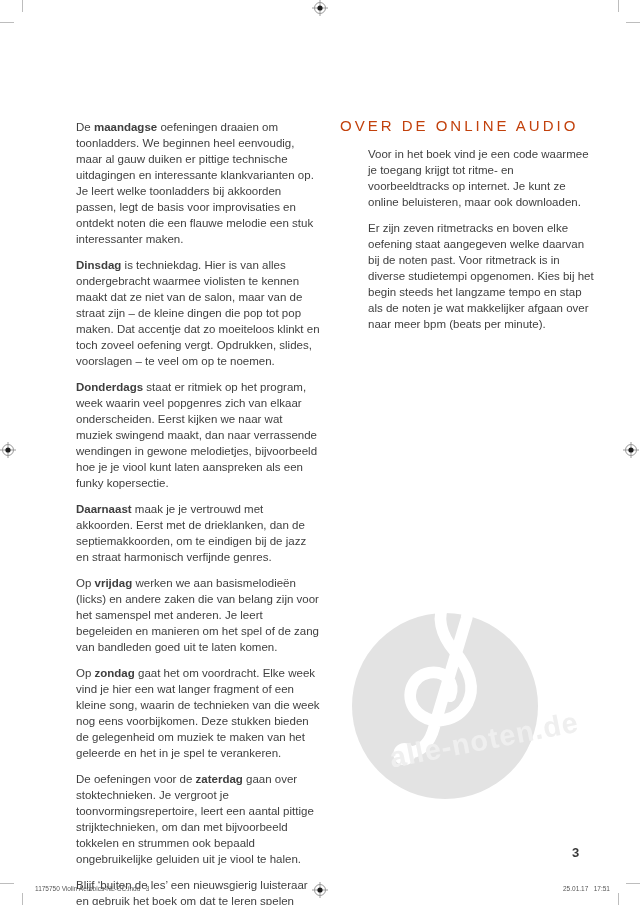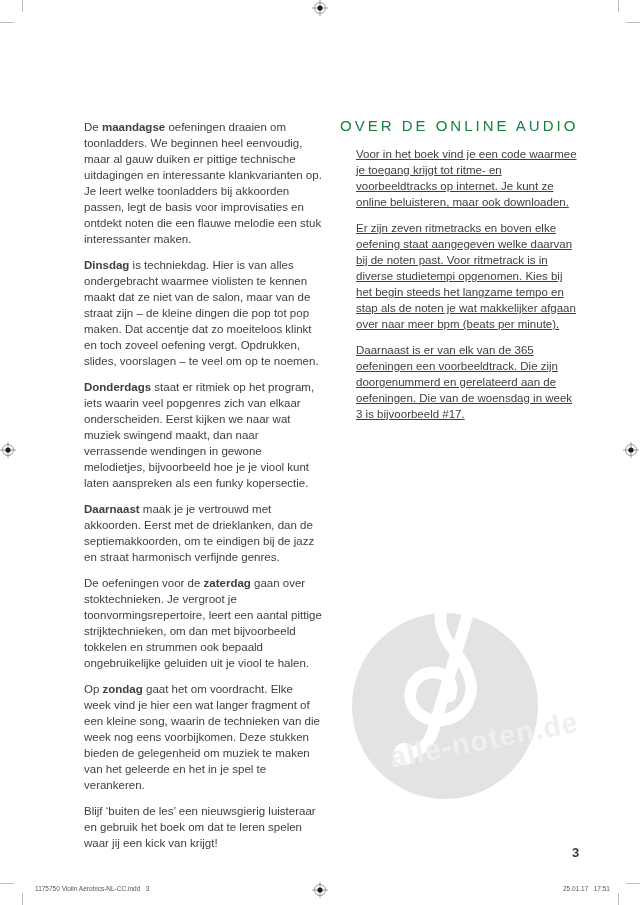--- a/index.html
+++ b/index.html
@@ -4,27 +4,27 @@
 <style>
   html,body{margin:0;padding:0;}
   body{
     width:640px;height:905px;background:#ffffff;position:relative;overflow:hidden;
     font-family:"Liberation Sans",sans-serif;
   }
   .page{position:absolute;inset:0;}
 
   
   .col{position:absolute;font-size:11.5px;line-height:16px;color:#3f3f3f;z-index:2;}
-  .col p{margin:0 0 10px 16px;}
+  .col p{margin:0 0 10px 8px;}
   .col .b{font-weight:bold;}
   #left-col{left:68px;top:119px;width:254px;}
-  #right-col{left:340px;top:146px;width:238px;text-decoration:underline;}
+  #right-col{left:360px;top:146px;width:238px;}
   .section-heading{
     position:absolute;left:340px;top:117px;z-index:2;
-    font-size:15px;letter-spacing:3px;color:#15803d;font-weight:400;
+    font-size:15px;letter-spacing:3px;color:#c2410c;font-weight:400;
   }
 
   
   .wm-circle{
     position:absolute;left:352px;top:613px;width:186px;height:186px;
     border-radius:50%;background:#e3e3e3;z-index:0;
   }
   .wm-clef{
     position:absolute;left:374px;top:578px;width:130px;height:214px;z-index:1;
     transform:rotate(10deg);
@@ -97,32 +97,32 @@
   <div class="wm-circle"></div>
   <svg class="wm-clef" viewBox="0 0 100 160">
     <path d="M34 136 C47 133 51 124 52 112 L62 26 C63 10 50 4 44 16 C38 28 45 42 57 52 C72 65 78 77 74 90 C69 105 51 112 38 104 C25 96 27 77 41 72 C53 68 62 76 60 87" fill="none" stroke="#ffffff" stroke-width="9" stroke-linecap="round"></path>
     <circle cx="33" cy="137" r="8.5" fill="#ffffff"></circle>
   </svg>
   <div class="wm-text">alle-noten.de</div>
 
   <div class="col" id="left-col">
       <p><span>De </span><span class="b">maandagse</span><span> oefeningen draaien om toonladders. We beginnen heel eenvoudig, maar al gauw duiken er pittige technische uitdagingen en interessante klankvarianten op. Je leert welke toonladders bij akkoorden passen, legt de basis voor improvisaties en ontdekt noten die een flauwe melodie een stuk interessanter maken.</span></p>
       <p><span class="b">Dinsdag</span><span> is techniekdag. Hier is van alles ondergebracht waarmee violisten te kennen maakt dat ze niet van de salon, maar van de straat zijn – de kleine dingen die pop tot pop maken. Dat accentje dat zo moeiteloos klinkt en toch zoveel oefening vergt. Opdrukken, slides, voorslagen – te veel om op te noemen.</span></p>
-      <p><span class="b">Donderdags</span><span> staat er ritmiek op het program, iets waarin veel popgenres zich van elkaar onderscheiden. Eerst kijken we naar wat muziek swingend maakt, dan naar verrassende wendingen in gewone melodietjes, bijvoorbeeld hoe je je viool kunt laten aanspreken als een funky kopersectie.</span></p>
+      <p><span class="b">Donderdags</span><span> staat er ritmiek op het program, week waarin veel popgenres zich van elkaar onderscheiden. Eerst kijken we naar wat muziek swingend maakt, dan naar verrassende wendingen in gewone melodietjes, bijvoorbeeld hoe je je viool kunt laten aanspreken als een funky kopersectie.</span></p>
       <p><span class="b">Daarnaast</span><span> maak je je vertrouwd met akkoorden. Eerst met de drieklanken, dan de septiemakkoorden, om te eindigen bij de jazz en straat harmonisch verfijnde genres.</span></p>
+      <p><span>Op </span><span class="b">vrijdag</span><span> werken we aan basismelodieën (licks) en andere zaken die van belang zijn voor het samenspel met anderen. Je leert begeleiden en manieren om het spel of de zang van bandleden goed uit te laten komen.</span></p>
+      <p><span>Op </span><span class="b">zondag</span><span> gaat het om voordracht. Elke week vind je hier een wat langer fragment of een kleine song, waarin de technieken van die week nog eens voorbijkomen. Deze stukken bieden de gelegenheid om muziek te maken van het geleerde en het in je spel te verankeren.</span></p>
       <p><span>De oefeningen voor de </span><span class="b">zaterdag</span><span> gaan over stoktechnieken. Je vergroot je toonvormingsrepertoire, leert een aantal pittige strijktechnieken, om dan met bijvoorbeeld tokkelen en strummen ook bepaald ongebruikelijke geluiden uit je viool te halen.</span></p>
-      <p><span>Op </span><span class="b">zondag</span><span> gaat het om voordracht. Elke week vind je hier een wat langer fragment of een kleine song, waarin de technieken van die week nog eens voorbijkomen. Deze stukken bieden de gelegenheid om muziek te maken van het geleerde en het in je spel te verankeren.</span></p>
       <p><span>Blijf ‘buiten de les’ een nieuwsgierig luisteraar en gebruik het boek om dat te leren spelen waar jij een kick van krijgt!</span></p>
     </div>
 
   <div class="section-heading">OVER DE ONLINE AUDIO</div>
   <div class="col" id="right-col">
       <p><span>Voor in het boek vind je een code waarmee je toegang krijgt tot ritme- en voorbeeldtracks op internet. Je kunt ze online beluisteren, maar ook downloaden.</span></p>
       <p><span>Er zijn zeven ritmetracks en boven elke oefening staat aangegeven welke daarvan bij de noten past. Voor ritmetrack is in diverse studietempi opgenomen. Kies bij het begin steeds het langzame tempo en stap als de noten je wat makkelijker afgaan over naar meer bpm (beats per minute).</span></p>
-      <p><span>Daarnaast is er van elk van de 365 oefeningen een voorbeeldtrack. Die zijn doorgenummerd en gerelateerd aan de oefeningen. Die van de woensdag in week 3 is bijvoorbeeld #17.</span></p>
     </div>
 
   <div class="page-number">3</div>
 
   <div class="footer-left">1175750 Violin Aerobics-NL-CC.indd   3</div>
   <div class="footer-right">25.01.17   17:51</div>
 
 </div>
 
 </body></html>

